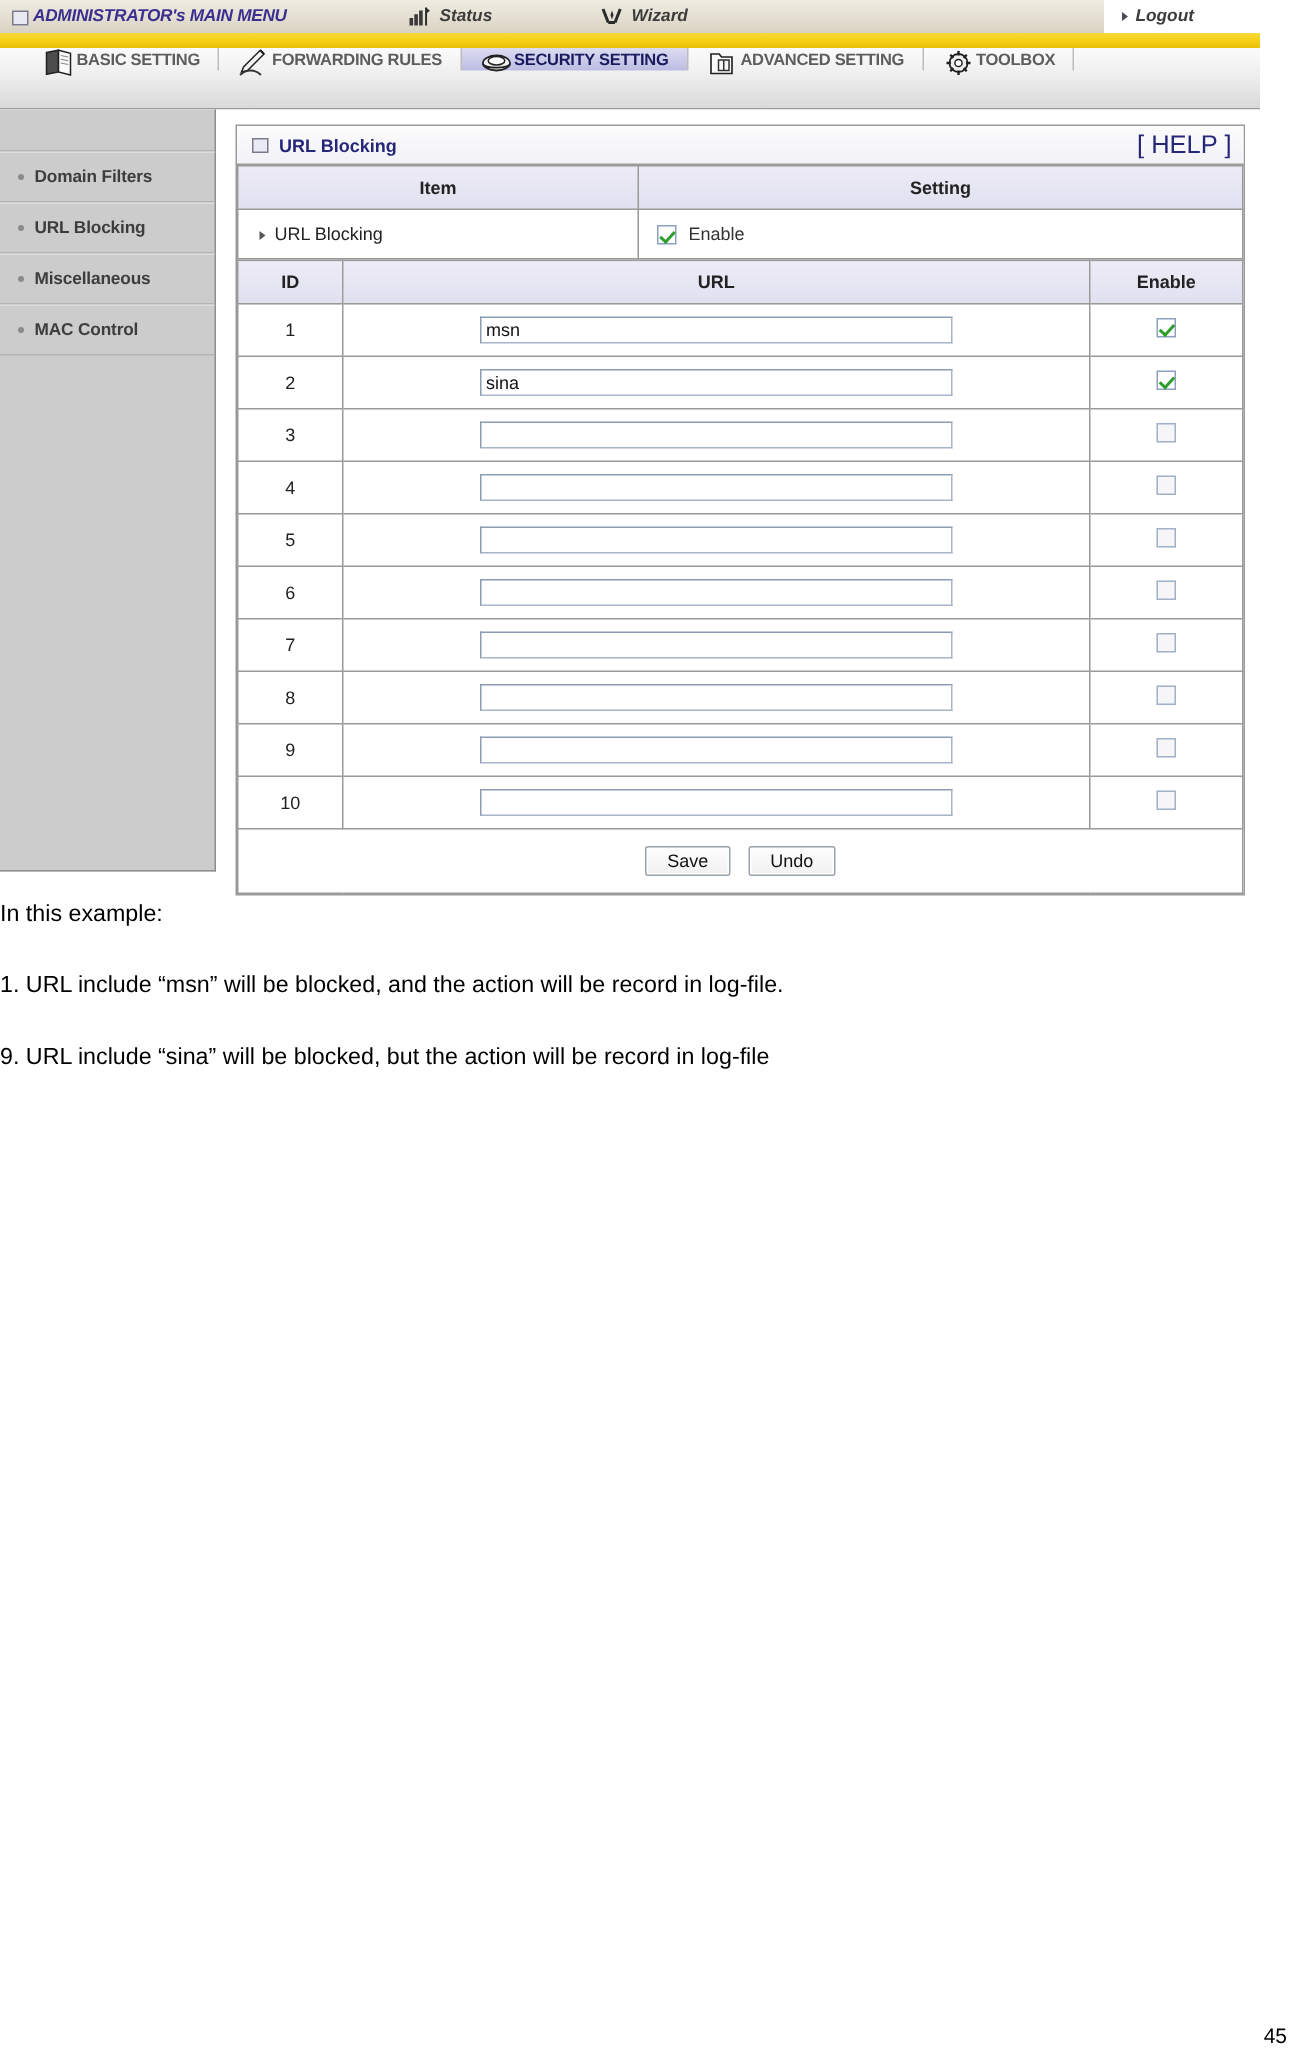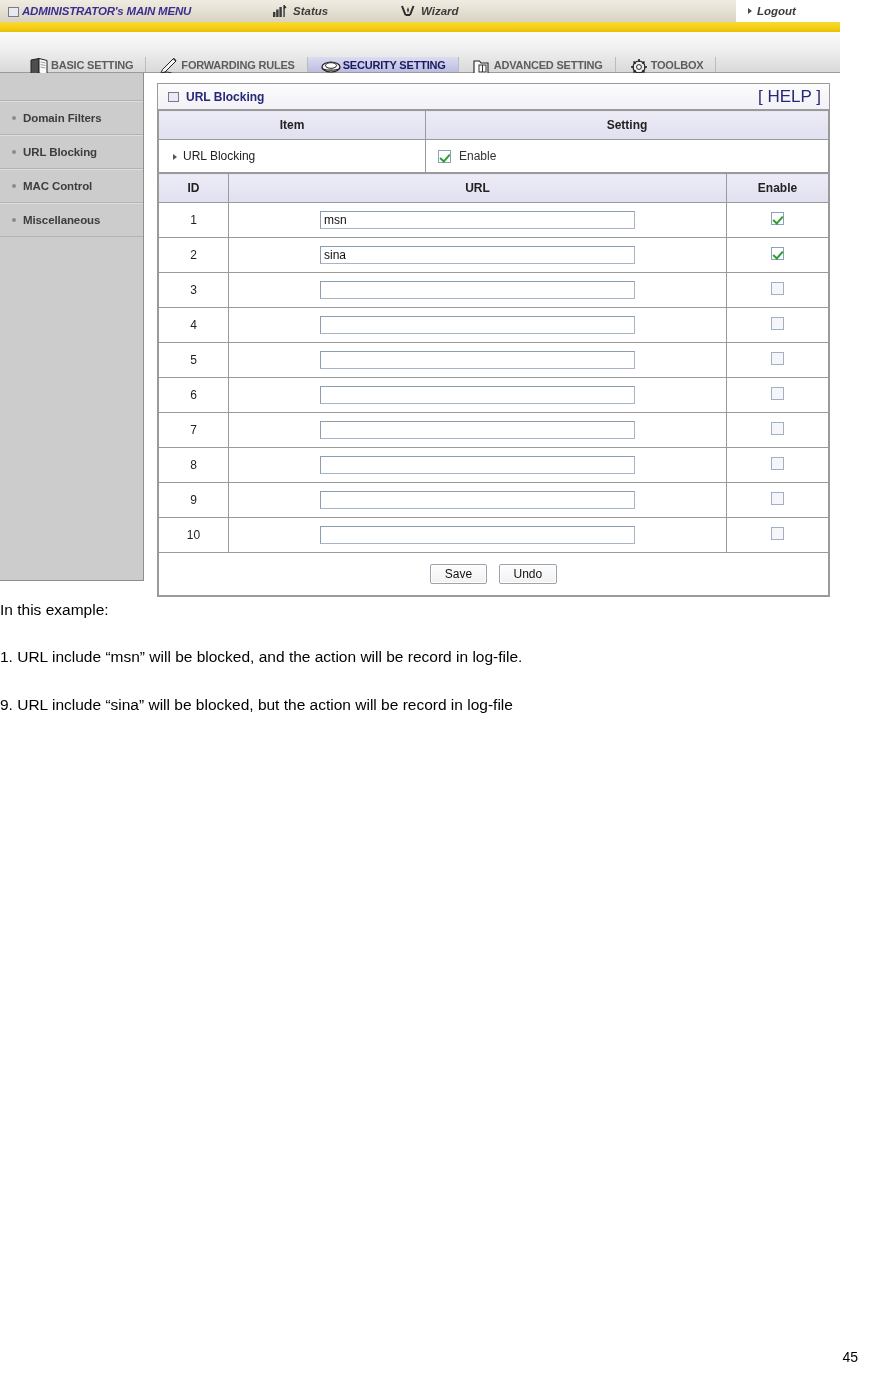--- a/index.html
+++ b/index.html
@@ -82,21 +82,21 @@
   }
 
   
   .tab-strip {
     position: absolute;
     left: 0; top: 32px;
     width: 840px; height: 40px;
     background: linear-gradient(to bottom, #fbfbfb 0%, #ededed 50%, #d9d9d9 100%);
     border-bottom: 1px solid #9a9a9a;
     display: flex;
-    align-items: flex-end;
+    align-items: flex-start;
   }
   .tab-spacer { width: 15px; border-right: 1px solid #bcbcbc; }
   .tab {
     display: flex;
     align-items: center;
     gap: 7px;
     padding: 0 12px;
     border-right: 1px solid #bcbcbc;
     font-size: 11px;
     font-weight: bold;
@@ -428,25 +428,25 @@
       <div class="side-item">
         <span class="bullet"></span>
         <span>Domain Filters</span>
       </div>
       <div class="side-item">
         <span class="bullet"></span>
         <span>URL Blocking</span>
       </div>
       <div class="side-item">
         <span class="bullet"></span>
-        <span>MAC Control</span>
+        <span>Miscellaneous</span>
       </div>
       <div class="side-item">
         <span class="bullet"></span>
-        <span>Miscellaneous</span>
+        <span>MAC Control</span>
       </div>
     </div>
 
     <div class="panel">
 
       <div class="panel-head">
         <div class="panel-title">
           <span class="sq2"></span>
           <span>URL Blocking</span>
         </div>

